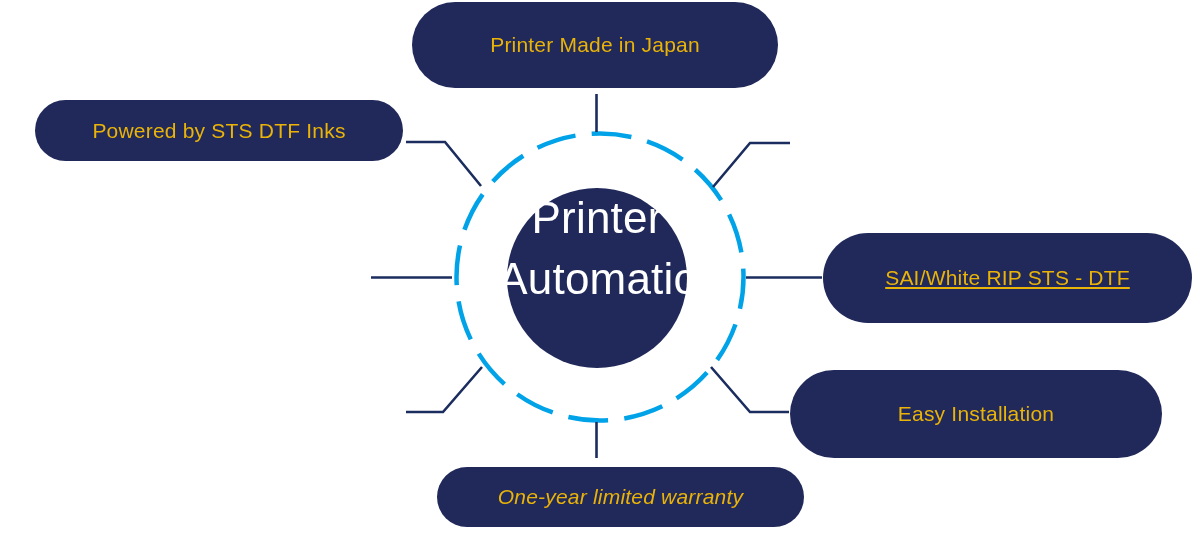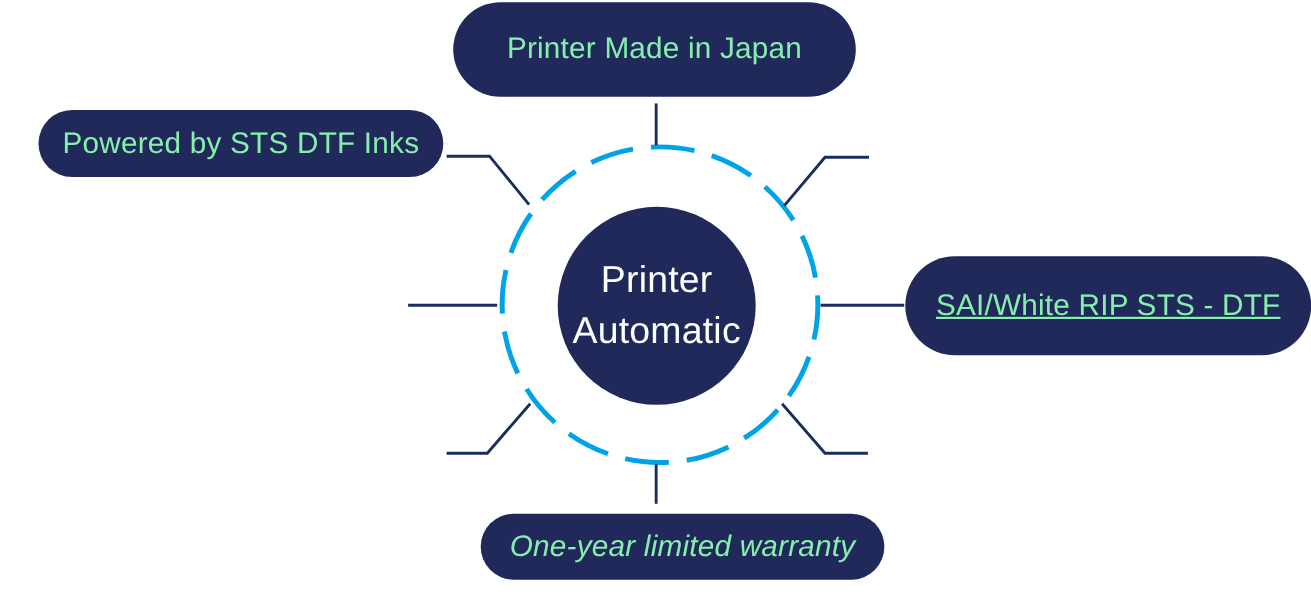--- a/index.html
+++ b/index.html
@@ -18,27 +18,27 @@
   .connectors {
     position: absolute;
     left: 0;
     top: 0;
     width: 1192px;
     height: 554px;
   }
   .bubble {
     position: absolute;
     background: #20295a;
-    color: #86efac;
+    color: #eab308;
     border-radius: 48px;
     display: flex;
     align-items: center;
     justify-content: center;
     text-align: center;
-    font-size: 27px;
+    font-size: 21px;
     letter-spacing: 0.2px;
     line-height: 1.1;
     white-space: nowrap;
   }
   .f-top          { left: 412px; top: 2px;   width: 366px; height: 86px; }
   .f-top-right    { left: 790px; top: 103px; width: 373px; height: 85px; }
   .f-right        { left: 823px; top: 233px; width: 369px; height: 90px; text-decoration: underline; }
   .f-bottom-right { left: 790px; top: 370px; width: 372px; height: 88px; }
   .f-bottom       { left: 437px; top: 467px; width: 367px; height: 60px; font-style: italic; }
   .f-bottom-left  { left: 30px;  top: 364px; width: 373px; height: 93px; }
@@ -49,23 +49,22 @@
     left: 507px;
     top: 188px;
     width: 180px;
     height: 180px;
     border-radius: 50%;
     background: #20295a;
     color: #ffffff;
     display: flex;
     flex-direction: column;
     align-items: center;
-    justify-content: center;
     text-align: center;
-    font-size: 34px;
+    font-size: 44px;
     line-height: 1.38;
     letter-spacing: 0.2px;
   }
 </style>
 </head>
 <body>
 
 <div class="canvas">
 
   <svg class="connectors" viewBox="0 0 1192 554" xmlns="http://www.w3.org/2000/svg">
@@ -87,20 +86,21 @@
   <div class="center-node">
     <span>Printer</span>
     <span>Automatic</span>
   </div>
 
   <div class="bubble f-top">Printer Made in Japan</div>
 
 
   <div class="bubble f-right">SAI/White RIP STS - DTF</div>
 
+  <div class="bubble f-bottom-right">Easy Installation</div>
 
   <div class="bubble f-bottom">One-year limited warranty</div>
 
 
 
   <div class="bubble f-top-left">Powered by STS DTF Inks</div>
 
 </div>
 
 </body></html>

